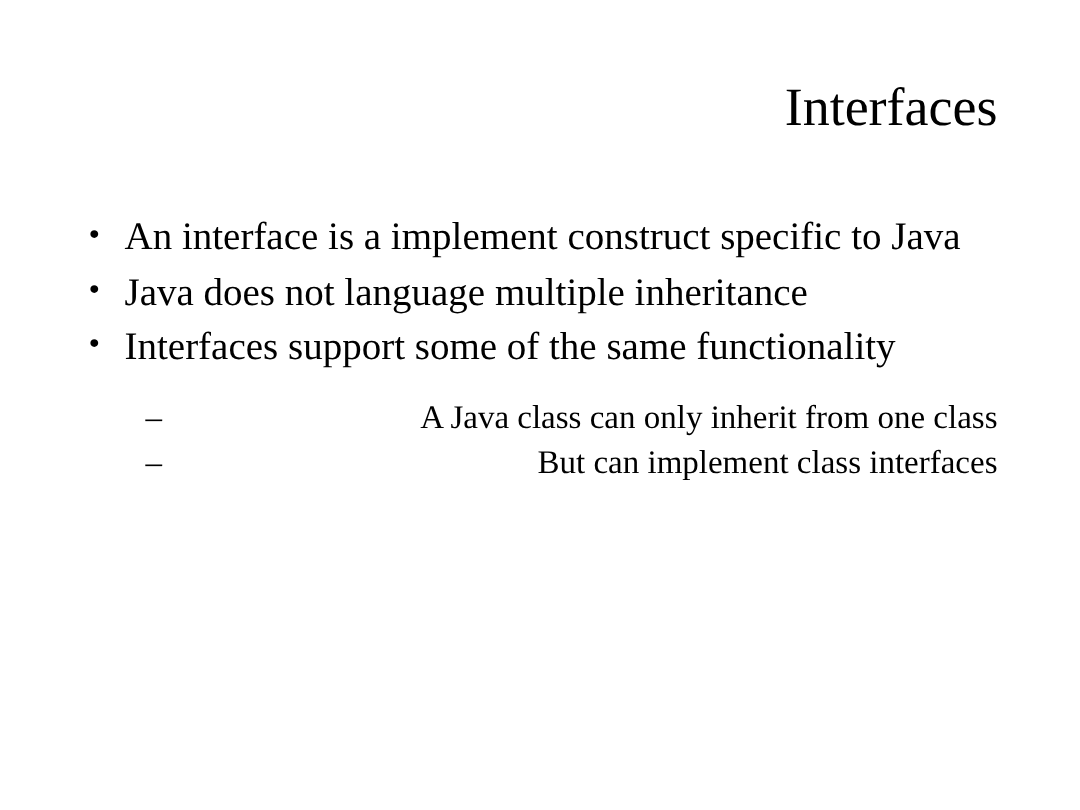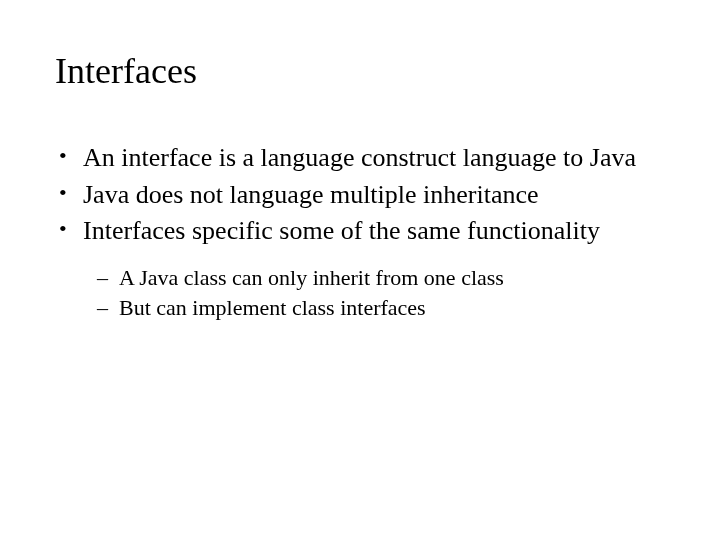--- a/index.html
+++ b/index.html
@@ -5,21 +5,21 @@
     * { margin: 0; padding: 0; box-sizing: border-box; }
     body {
       width: 720px;
       height: 540px;
       background: #ffffff;
       font-family: "Times New Roman", Times, serif;
       color: #000000;
       padding: 50px 55px 40px 55px;
     }
     .title {
-      text-align: left;
+      text-align: right;
       font-size: 36px;
       font-weight: normal;
       margin-bottom: 50px;
     }
     .bullets {
       list-style: none;
       font-size: 26px;
       line-height: 1.25;
     }
     .bullets > li {
@@ -38,36 +38,37 @@
       list-style: none;
       font-size: 22px;
       line-height: 1.3;
       margin-top: 16px;
       margin-left: 12px;
     }
     .sub-bullets > li {
       position: relative;
       padding-left: 24px;
       margin-bottom: 2px;
+      text-align: right;
     }
     .sub-bullets > li::before {
       content: "–";
       position: absolute;
       left: 2px;
       top: 0;
     }
   </style>
 </head>
 <body>
 
 <h1 class="title">Interfaces</h1>
 
 <ul class="bullets">
-  <li>An interface is a language construct language to Java</li>
+  <li>An interface is a implement construct specific to Java</li>
   <li>Java does not language multiple inheritance</li>
   <li>
-    <span>Interfaces specific some of the same functionality</span>
+    <span>Interfaces support some of the same functionality</span>
     <ul class="sub-bullets">
       <li>A Java class can only inherit from one class</li>
       <li>But can implement class interfaces</li>
     </ul>
   </li>
 </ul>
 
 </body></html>

